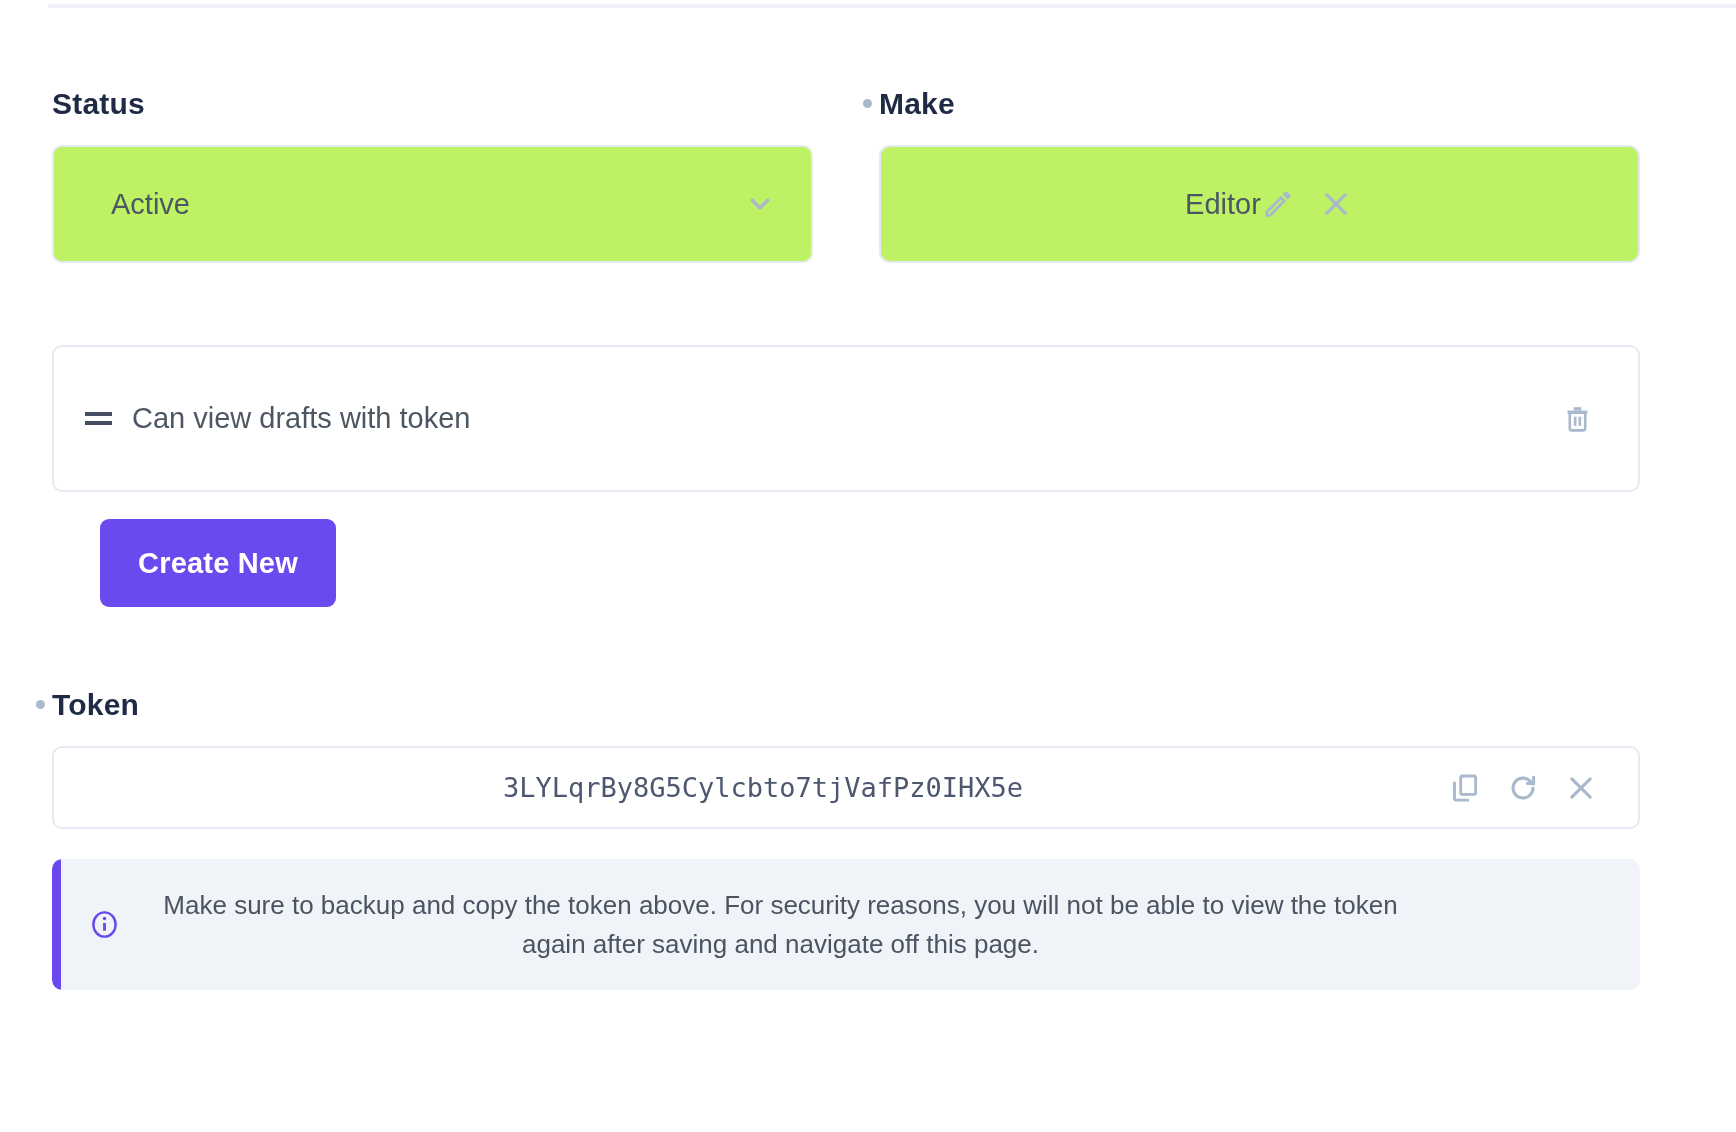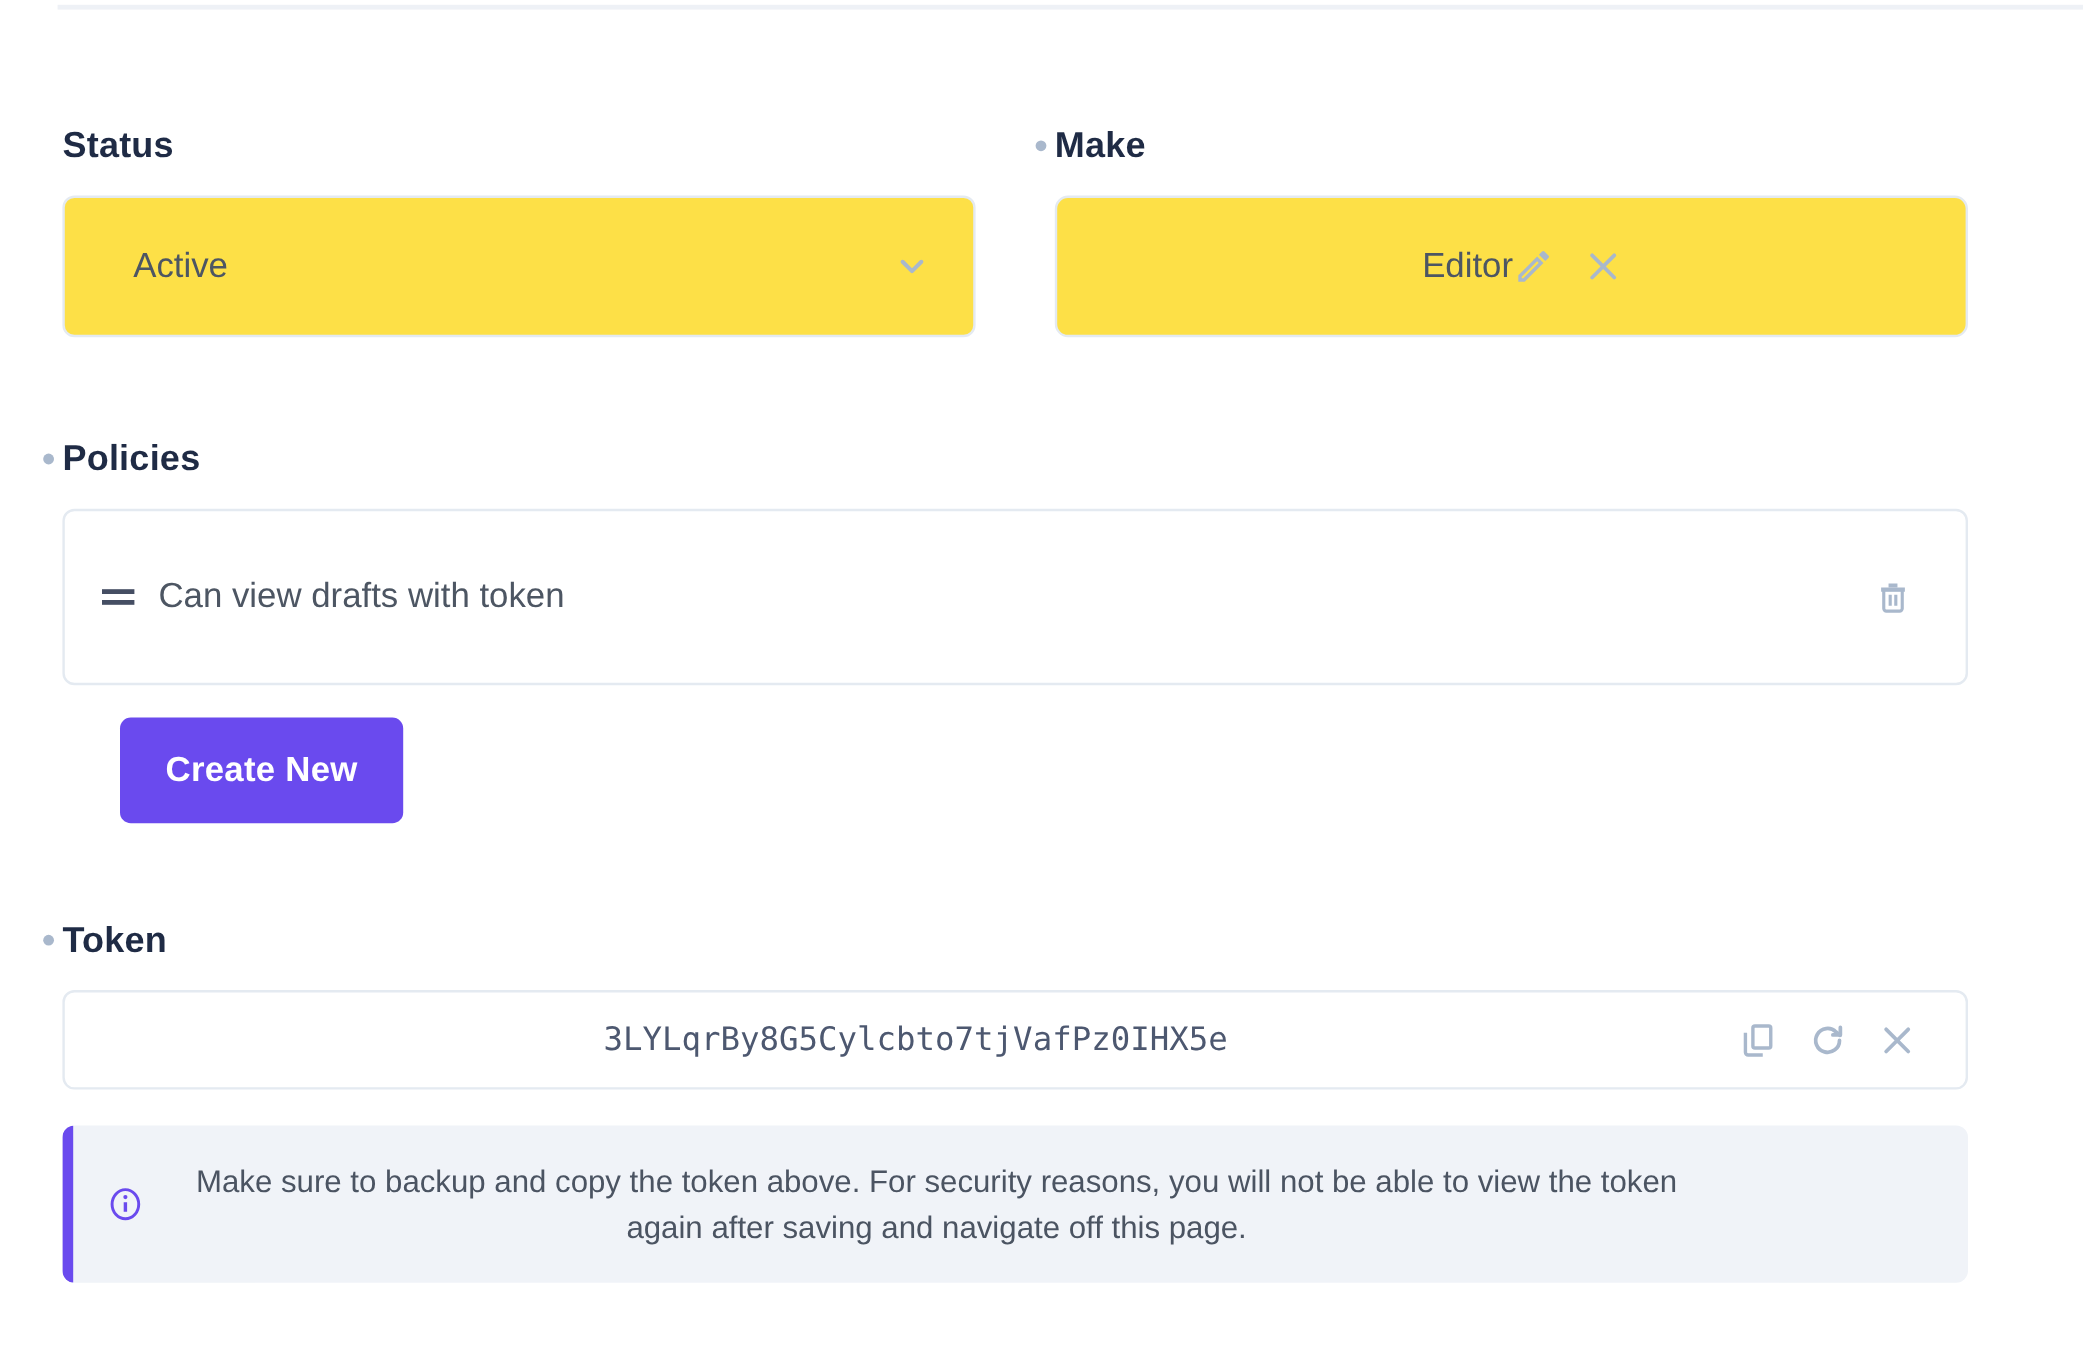--- a/index.html
+++ b/index.html
@@ -35,31 +35,30 @@
   .col { flex: 1; min-width: 0; }
 
   .field-label {
     position: relative;
     display: flex; align-items: center;
     height: 40px;
     margin-bottom: 21px;
     font-size: 30px; font-weight: 700;
     color: var(--label);
     letter-spacing: 0.2px;
-    margin-top: 18px;
   }
   .req-dot {
     position: absolute; left: -16px; top: 15px;
     width: 9px; height: 9px; border-radius: 50%;
     background: var(--icon);
   }
 
   .field {
     height: 118px;
-    background: #fde047;
+    background: #bef264;
     border: 2px solid var(--border);
     border-radius: 10px;
     display: flex; align-items: center;
     font-size: 29px; color: var(--value);
   }
   .select-field { padding: 0 34px 0 57px; justify-content: space-between; }
   .input-field  { padding: 0 38px 0 57px; justify-content: center; border-radius: 11px; }
   .icon { color: var(--icon); display: inline-flex; flex: none; }
   .icon svg { display: block; }
   .icon-group { display: flex; align-items: center; gap: 24px; }
@@ -167,24 +166,20 @@
             <svg width="34" height="34" viewBox="0 0 24 24" fill="none" stroke="currentColor" stroke-width="2.2" stroke-linecap="round">
                 <path d="M5.5 5.5l13 13M18.5 5.5l-13 13"></path>
               </svg>
           </span>
         </span>
       </div>
     </div>
   </div>
 
   <div class="section-policies">
-    <div class="field-label">
-      <span class="req-dot"></span>
-      <span>Policies</span>
-    </div>
 
     <div class="list-row">
       <span class="drag-handle"></span>
       <span class="policy-name">Can view drafts with token</span>
       <span class="icon">
         <svg width="33" height="35" viewBox="0 0 24 24" fill="none" stroke="currentColor" stroke-width="1.9">
           <path d="M6.4 7.5h11.2V19a1.6 1.6 0 0 1-1.6 1.6H8A1.6 1.6 0 0 1 6.4 19V7.5z"></path>
           <path d="M4.8 7.5h14.4" stroke-width="2.5"></path>
           <path d="M9.3 5h5.4" stroke-width="2.5"></path>
           <path d="M10.3 10.7v6.6M13.7 10.7v6.6"></path>

